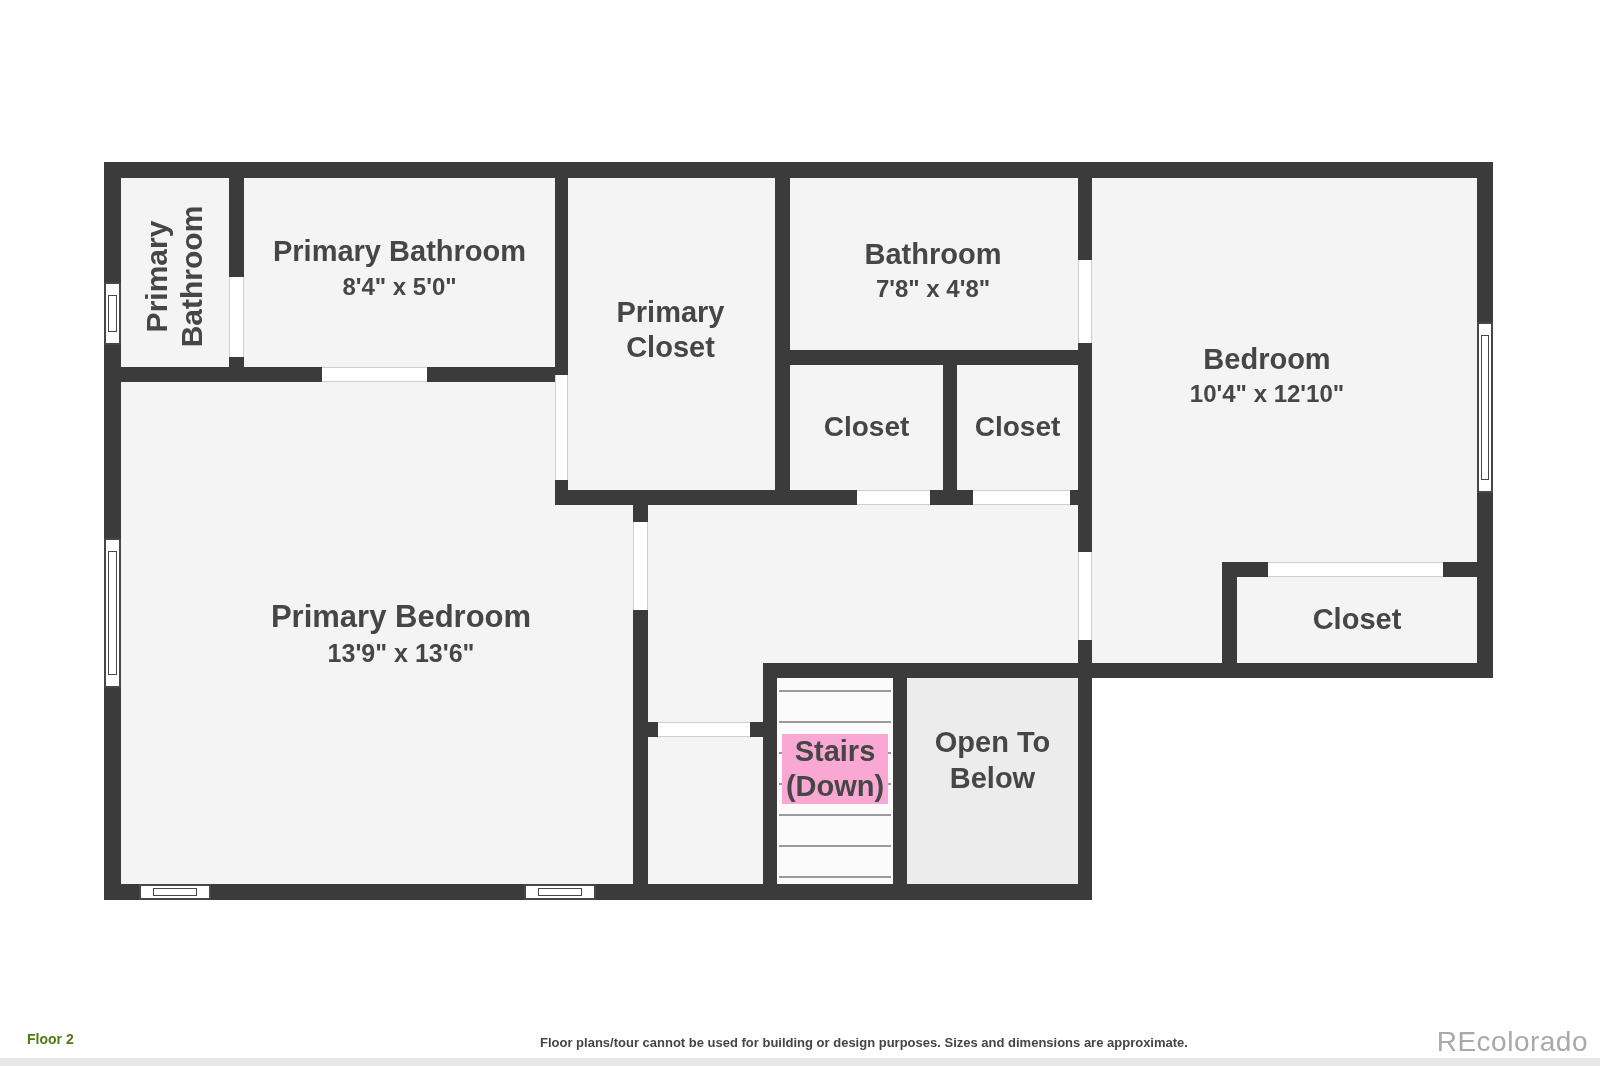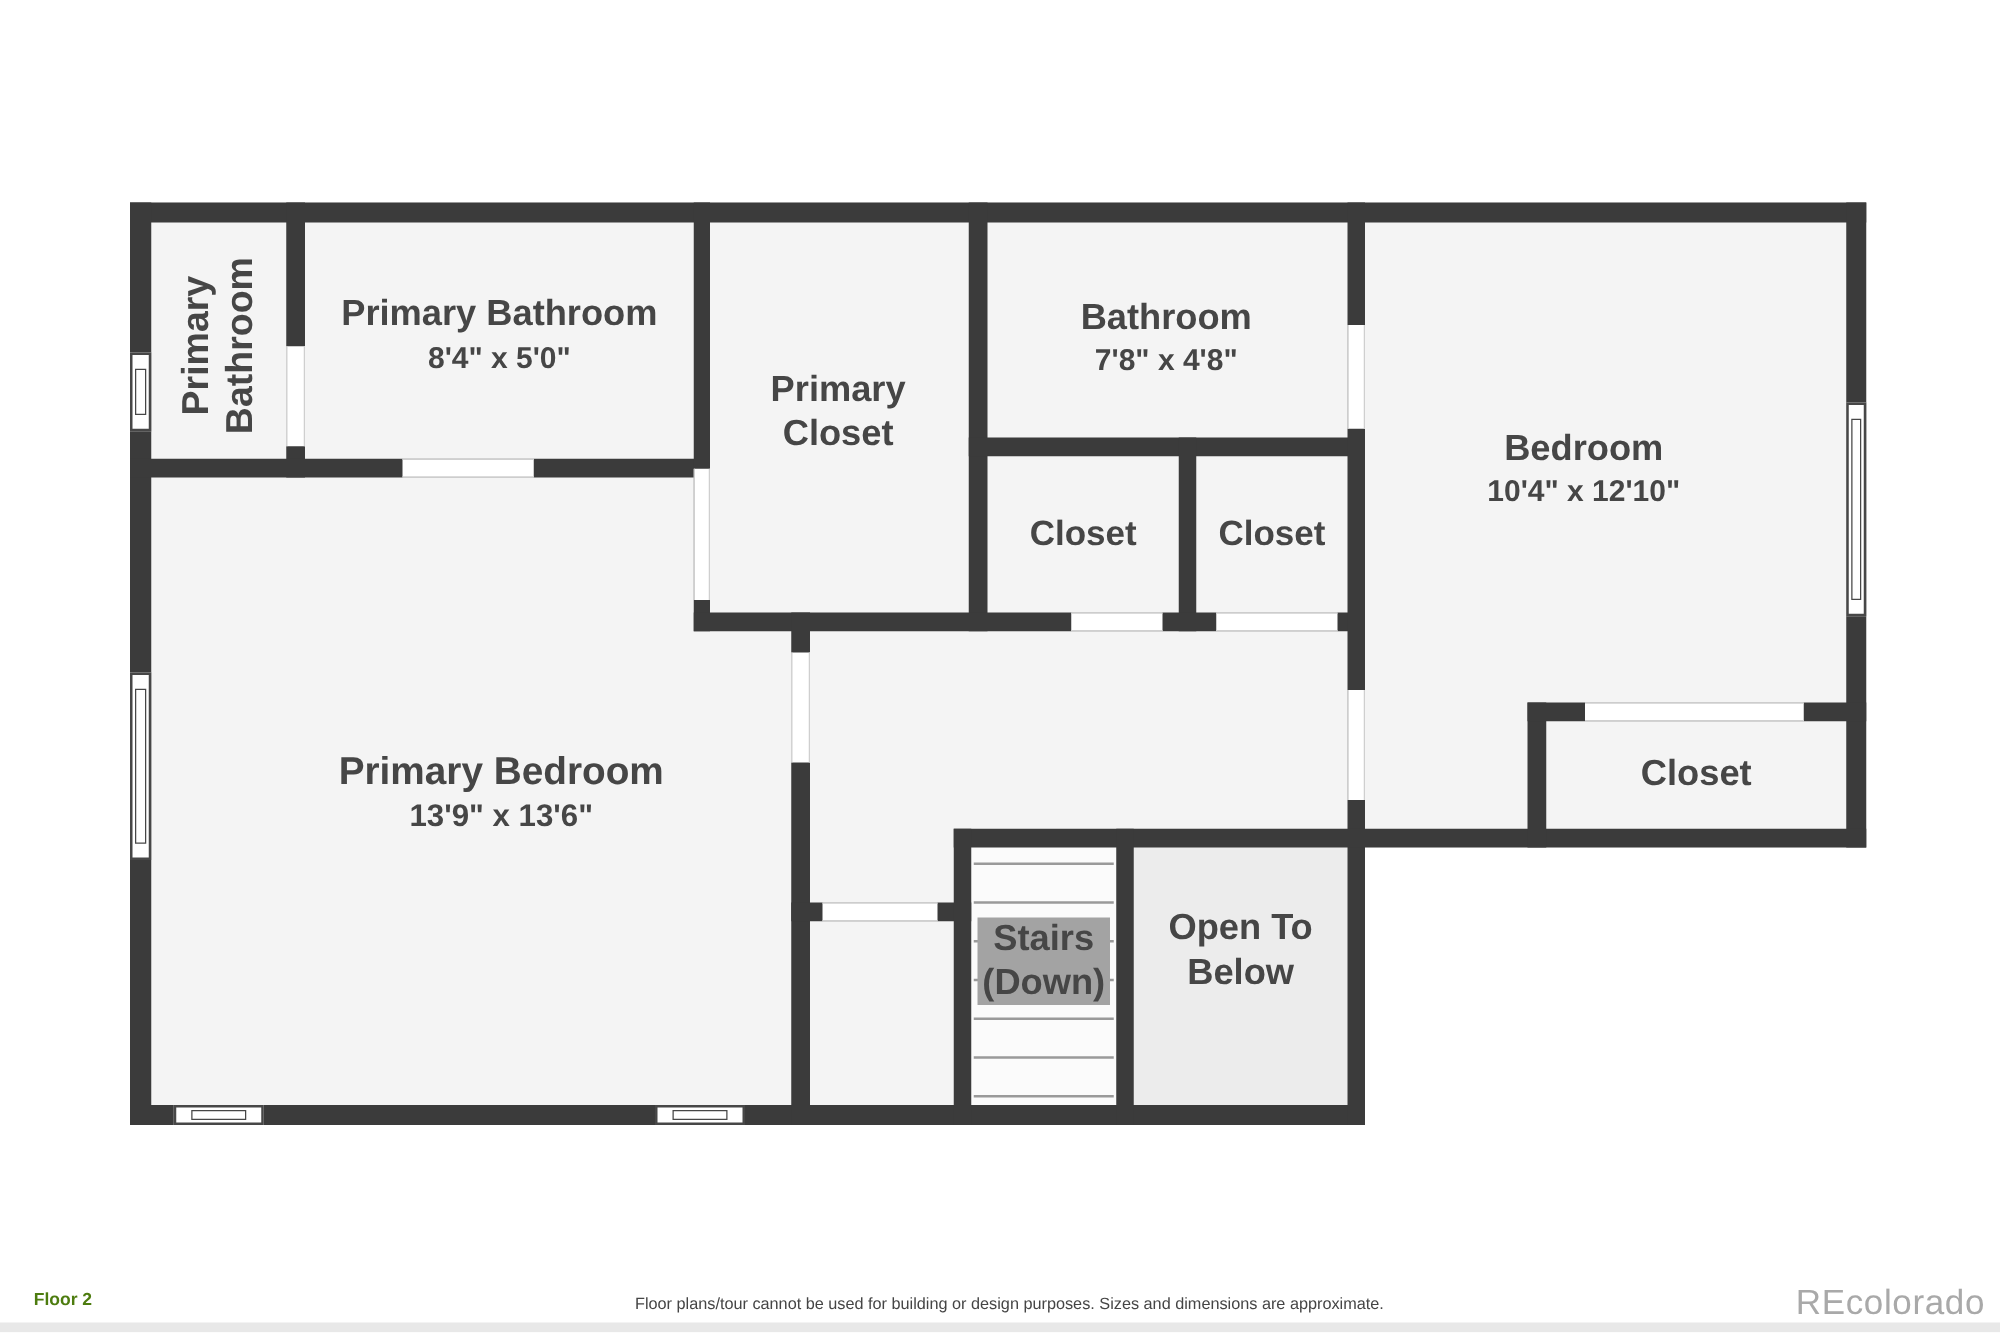--- a/index.html
+++ b/index.html
@@ -19,24 +19,24 @@
   .glass.h{top:2px;bottom:2px;left:12px;right:12px;}
   .tread{position:absolute;height:2px;background:#9a9a9a;}
   .room-label{position:absolute;display:flex;flex-direction:column;align-items:center;
               justify-content:center;text-align:center;font-weight:700;color:#464646;}
   .room-label .name{white-space:pre-line;line-height:1.22;font-size:29px;}
   .room-label .dims{margin-top:3px;font-size:24px;}
   .room-label.small .name{font-size:28px;}
   .room-label.big .name{font-size:31px;}
   .room-label.big .dims{font-size:25px;}
   .room-label.rot .name{transform:rotate(-90deg);font-size:30px;line-height:1.15;}
-  .room-label.stairs-label .name{background:#a3a3a3;padding:0 4px;}
+  .room-label.stairs-label .name{background:#f9a8d4;padding:0 4px;}
   .footer-address{position:absolute;left:27px;top:999px;font-size:16.5px;font-weight:700;color:#4a4a4a;}
   .footer-floor{position:absolute;left:27px;top:1031px;font-size:14px;font-weight:700;color:#4d7c0f;}
-  .footer-disclaimer{position:absolute;left:508px;top:1035px;font-size:13px;font-weight:400;color:#454545;}
+  .footer-disclaimer{position:absolute;left:540px;top:1035px;font-size:13px;font-weight:700;color:#454545;}
   .brand{position:absolute;right:12px;top:1026px;font-size:28px;font-weight:400;
          color:#a9a9a9;letter-spacing:0.5px;}
   .footer-bar{position:absolute;left:0;top:1058px;width:1600px;height:8px;background:#e8e8e8;}
 </style>
 </head>
 <body>
 
 <div id="stage">
 
   <div class="fill" style="left:104px;top:162px;width:1389px;height:516px;"></div>

